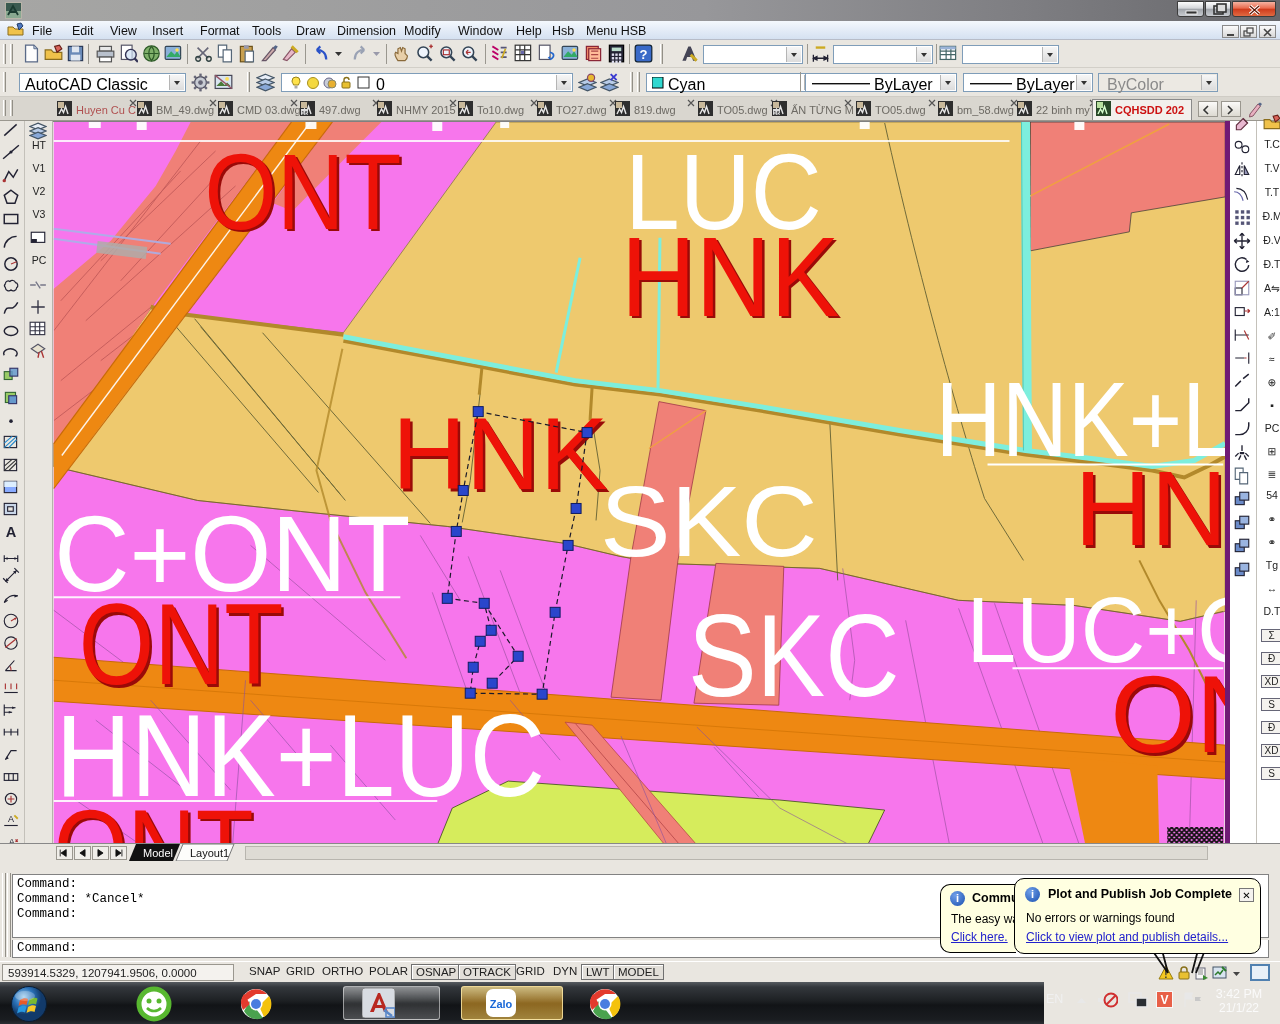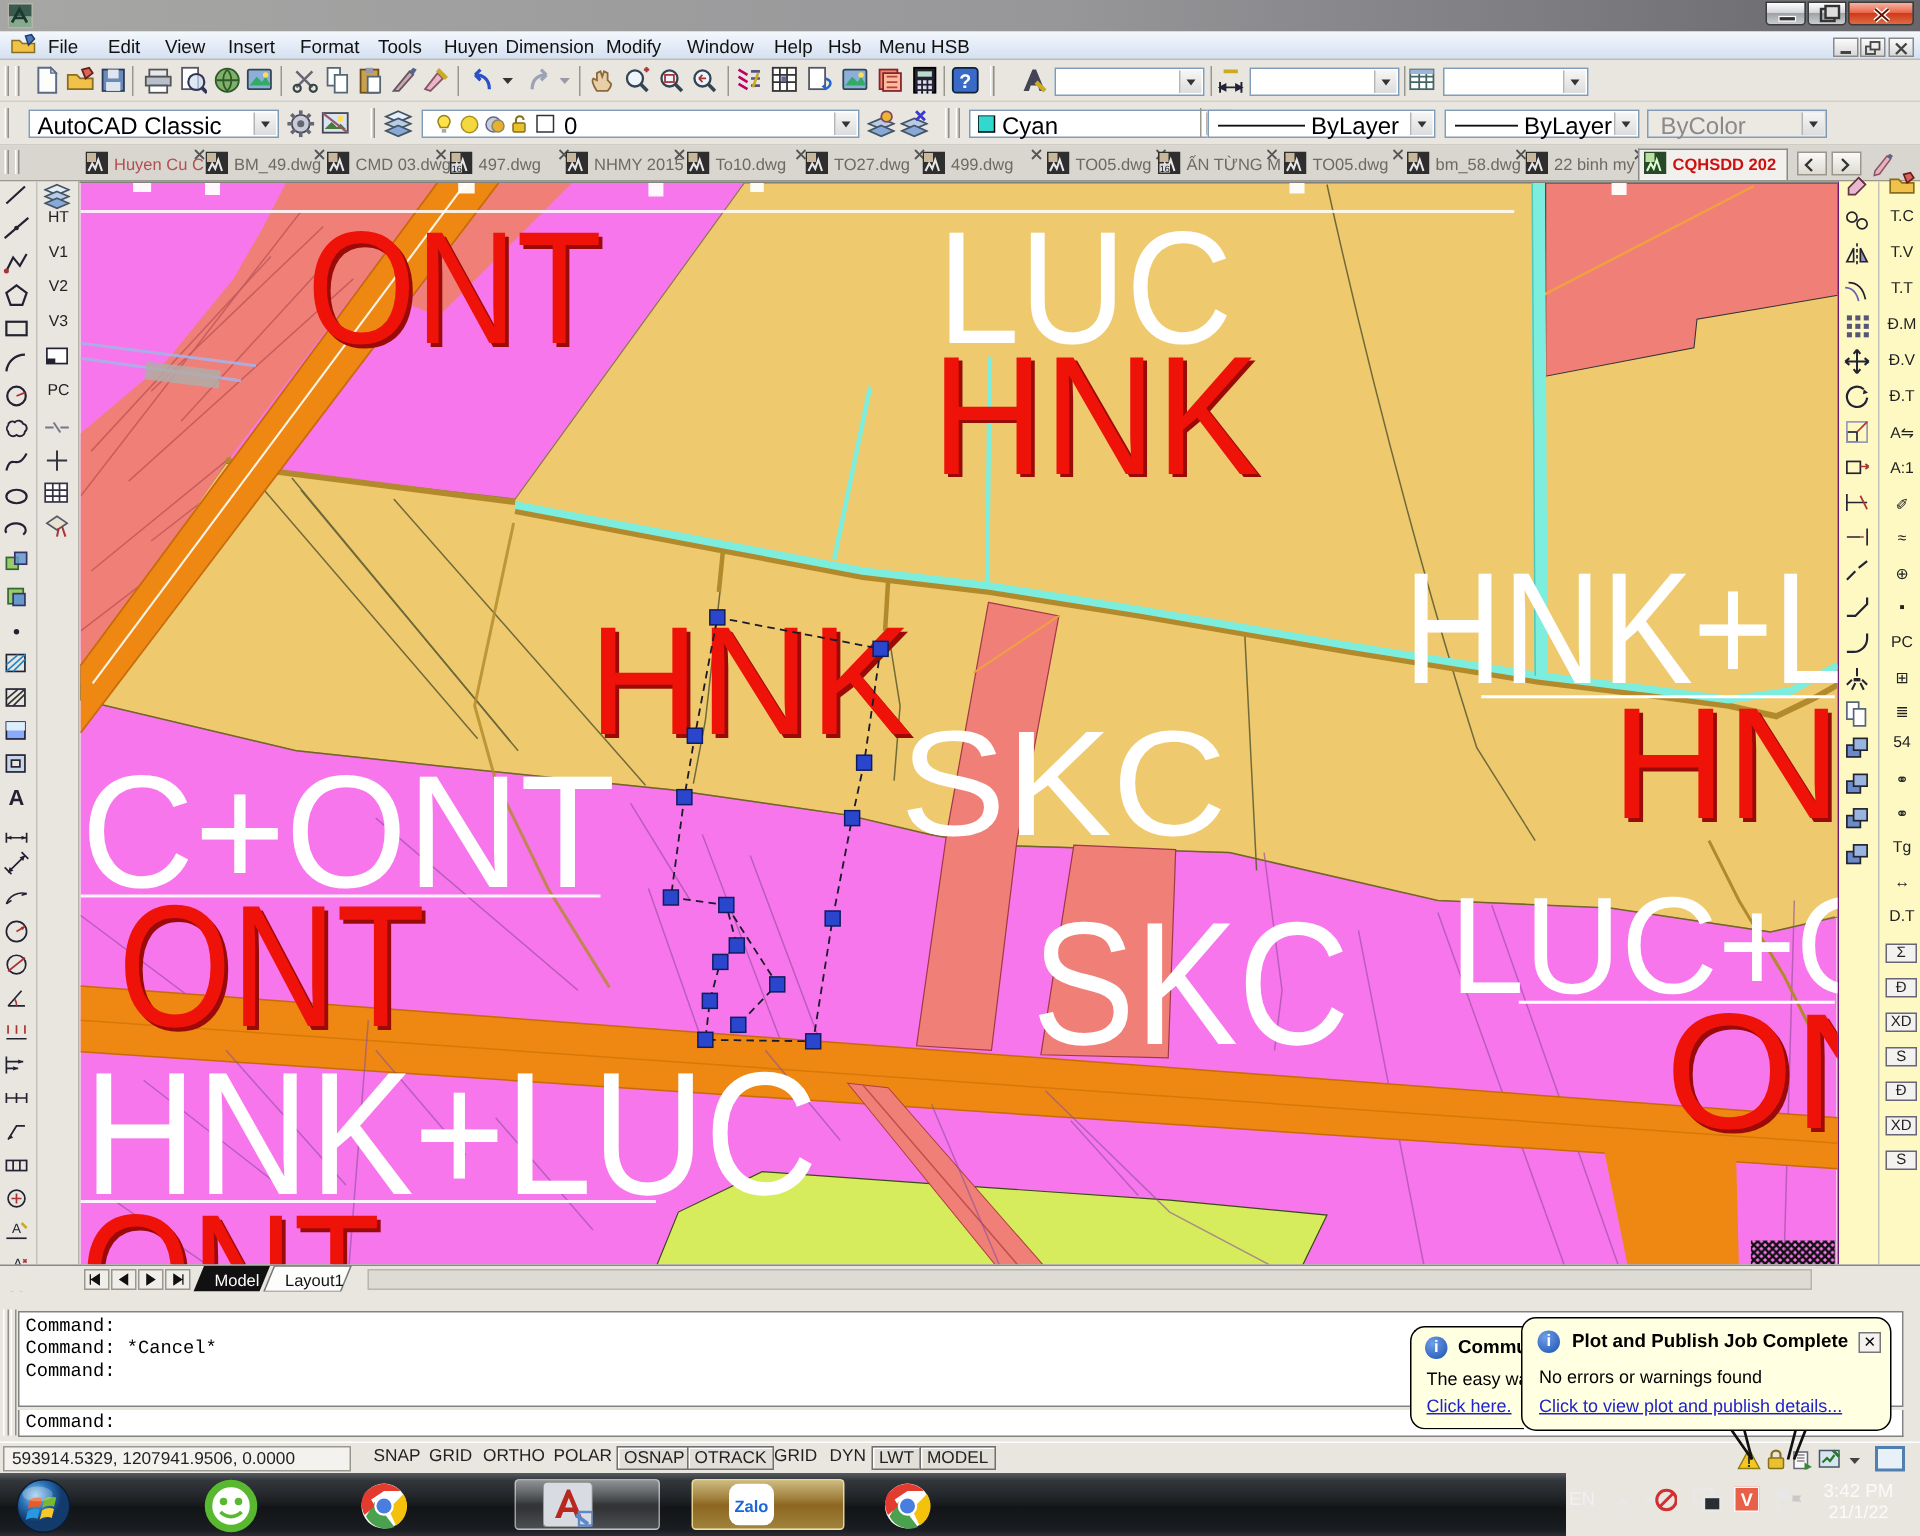--- a/index.html
+++ b/index.html
@@ -20,21 +20,21 @@
 .sep{position:absolute;top:4px;width:1px;height:20px;background:#9a978f}
 .grip{position:absolute;top:4px;width:3px;height:20px;border-left:1px solid #fff;border-right:1px solid #928f87;background:#d8d5ce}
 .combo{position:absolute;background:#fff;border:1px solid #7f9db9;font-size:16px;color:#000}
 .combo .arr{position:absolute;right:1px;top:1px;width:15px;bottom:1px;background:linear-gradient(180deg,#f6f6f6,#dcdcdc);border-left:1px solid #b5b5b5}
 .combo .arr:after{content:"";position:absolute;left:4px;top:6px;border:3.5px solid transparent;border-top:4px solid #333}
 
 #tabrow{left:0;top:97px;width:1280px;height:24px;background:#d9d6cf;border-bottom:1px solid #9a978f}
 .dtab{position:absolute;top:3px;height:19px;font-size:11px;color:#6d6a64;white-space:nowrap}
 
 #lbar{left:0;top:121px;width:53px;height:722px;background:#e9e6e0;border-right:1px solid #b5b2aa}
-#rbar{left:1225px;top:121px;width:55px;height:722px;background:#fef9c3;border-left:1px solid #701a75}
+#rbar{left:1225px;top:121px;width:55px;height:722px;background:#ffffff;border-left:5px solid #701a75}
 .sideico{position:absolute;width:18px;height:18px}
 .sidelbl{position:absolute;font-size:10.5px;color:#222;width:26px;text-align:center}
 
 #mtabs{left:0;top:843px;width:1280px;height:18px;background:#e9e6e0;border-top:1px solid #888}
 #cmdwin{left:0;top:861px;width:1280px;height:100px;background:#e9e6e0}
 #cmdhist{left:12px;top:13px;width:1257px;height:64px;background:#fff;border:1px solid #828282;font-family:"Liberation Mono",monospace;font-size:12.5px;color:#000;padding:2px 0 0 4px;line-height:15px}
 #cmdin{left:12px;top:79px;width:1257px;height:18px;background:#fff;border:1px solid #828282;border-top:none;font-family:"Liberation Mono",monospace;font-size:12.5px;color:#000;padding:1px 0 0 4px}
 #status{left:0;top:961px;width:1280px;height:21px;background:#e9e6e0;border-top:1px solid #fff}
 .sbtn{position:absolute;top:2px;height:16px;font-size:11.5px;color:#222;padding:1px 4px 0 4px}
 .sbtn.on{border:1px solid #707070;background:#e2dfd9;box-shadow:inset 1px 1px 0 #fff}
@@ -78,21 +78,21 @@
 <svg class="abs" style="left:7px;top:1px" width="18" height="16">
         <path d="M1 13 L1 5 L6 5 L8 7 L16 7 L16 13 Z" fill="#f0c24a" stroke="#8a6d1d"></path>
         <path d="M10 2 l4 -1 l2 3 l-4 4 z" fill="#4a76c0" stroke="#223c66"></path>
       </svg>
 <div class="mi" style="left:32px">File</div>
 <div class="mi" style="left:72px">Edit</div>
 <div class="mi" style="left:110px">View</div>
 <div class="mi" style="left:152px">Insert</div>
 <div class="mi" style="left:200px">Format</div>
 <div class="mi" style="left:252px">Tools</div>
-<div class="mi" style="left:296px">Huyen</div>
+<div class="mi" style="left:296px">Draw</div>
 <div class="mi" style="left:337px">Dimension</div>
 <div class="mi" style="left:404px">Modify</div>
 <div class="mi" style="left:458px">Window</div>
 <div class="mi" style="left:516px">Help</div>
 <div class="mi" style="left:552px">Hsb</div>
 <div class="mi" style="left:586px">Menu HSB</div>
 <div class="abs" style="left:1222px;top:4px;width:17px;height:13px;border:1px solid #8a8a8a;background:linear-gradient(180deg,#fbfbfb,#d8d8d8)">
 <svg class="glyph">
           <rect x="4" y="8" width="7" height="2" fill="#444"></rect>
         </svg>
@@ -435,21 +435,21 @@
       </svg>
 <div class="dtab" style="left:556px;top:7px;color:#6d6a64">TO27.dwg</div>
 <svg class="abs" style="left:609px;top:2px" width="8" height="8">
         <path d="M1 1 L7 7 M7 1 L1 7" stroke="#555" stroke-width="1.2"></path>
       </svg>
 <svg class="abs" style="left:615px;top:4px" width="15" height="15">
         <rect x="0" y="0" width="15" height="15" fill="#2e2e2e"></rect>
         <rect x="1" y="1" width="6" height="6" fill="#c8b89a"></rect>
         <path d="M2 13 l2.5 -5 2 3.5 2 -6 2.5 7.5" stroke="#e8e8e8" stroke-width="1.4" fill="none"></path>
       </svg>
-<div class="dtab" style="left:634px;top:7px;color:#6d6a64">499.dwg</div>
+<div class="dtab" style="left:634px;top:7px;color:#6d6a64">819.dwg</div>
 <svg class="abs" style="left:687px;top:2px" width="8" height="8">
         <path d="M1 1 L7 7 M7 1 L1 7" stroke="#555" stroke-width="1.2"></path>
       </svg>
 <svg class="abs" style="left:698px;top:4px" width="15" height="15">
         <rect x="0" y="0" width="15" height="15" fill="#2e2e2e"></rect>
         <rect x="1" y="1" width="6" height="6" fill="#c8b89a"></rect>
         <path d="M2 13 l2.5 -5 2 3.5 2 -6 2.5 7.5" stroke="#e8e8e8" stroke-width="1.4" fill="none"></path>
       </svg>
 <div class="dtab" style="left:717px;top:7px;color:#6d6a64">TO05.dwg</div>
 <svg class="abs" style="left:770px;top:2px" width="8" height="8">

